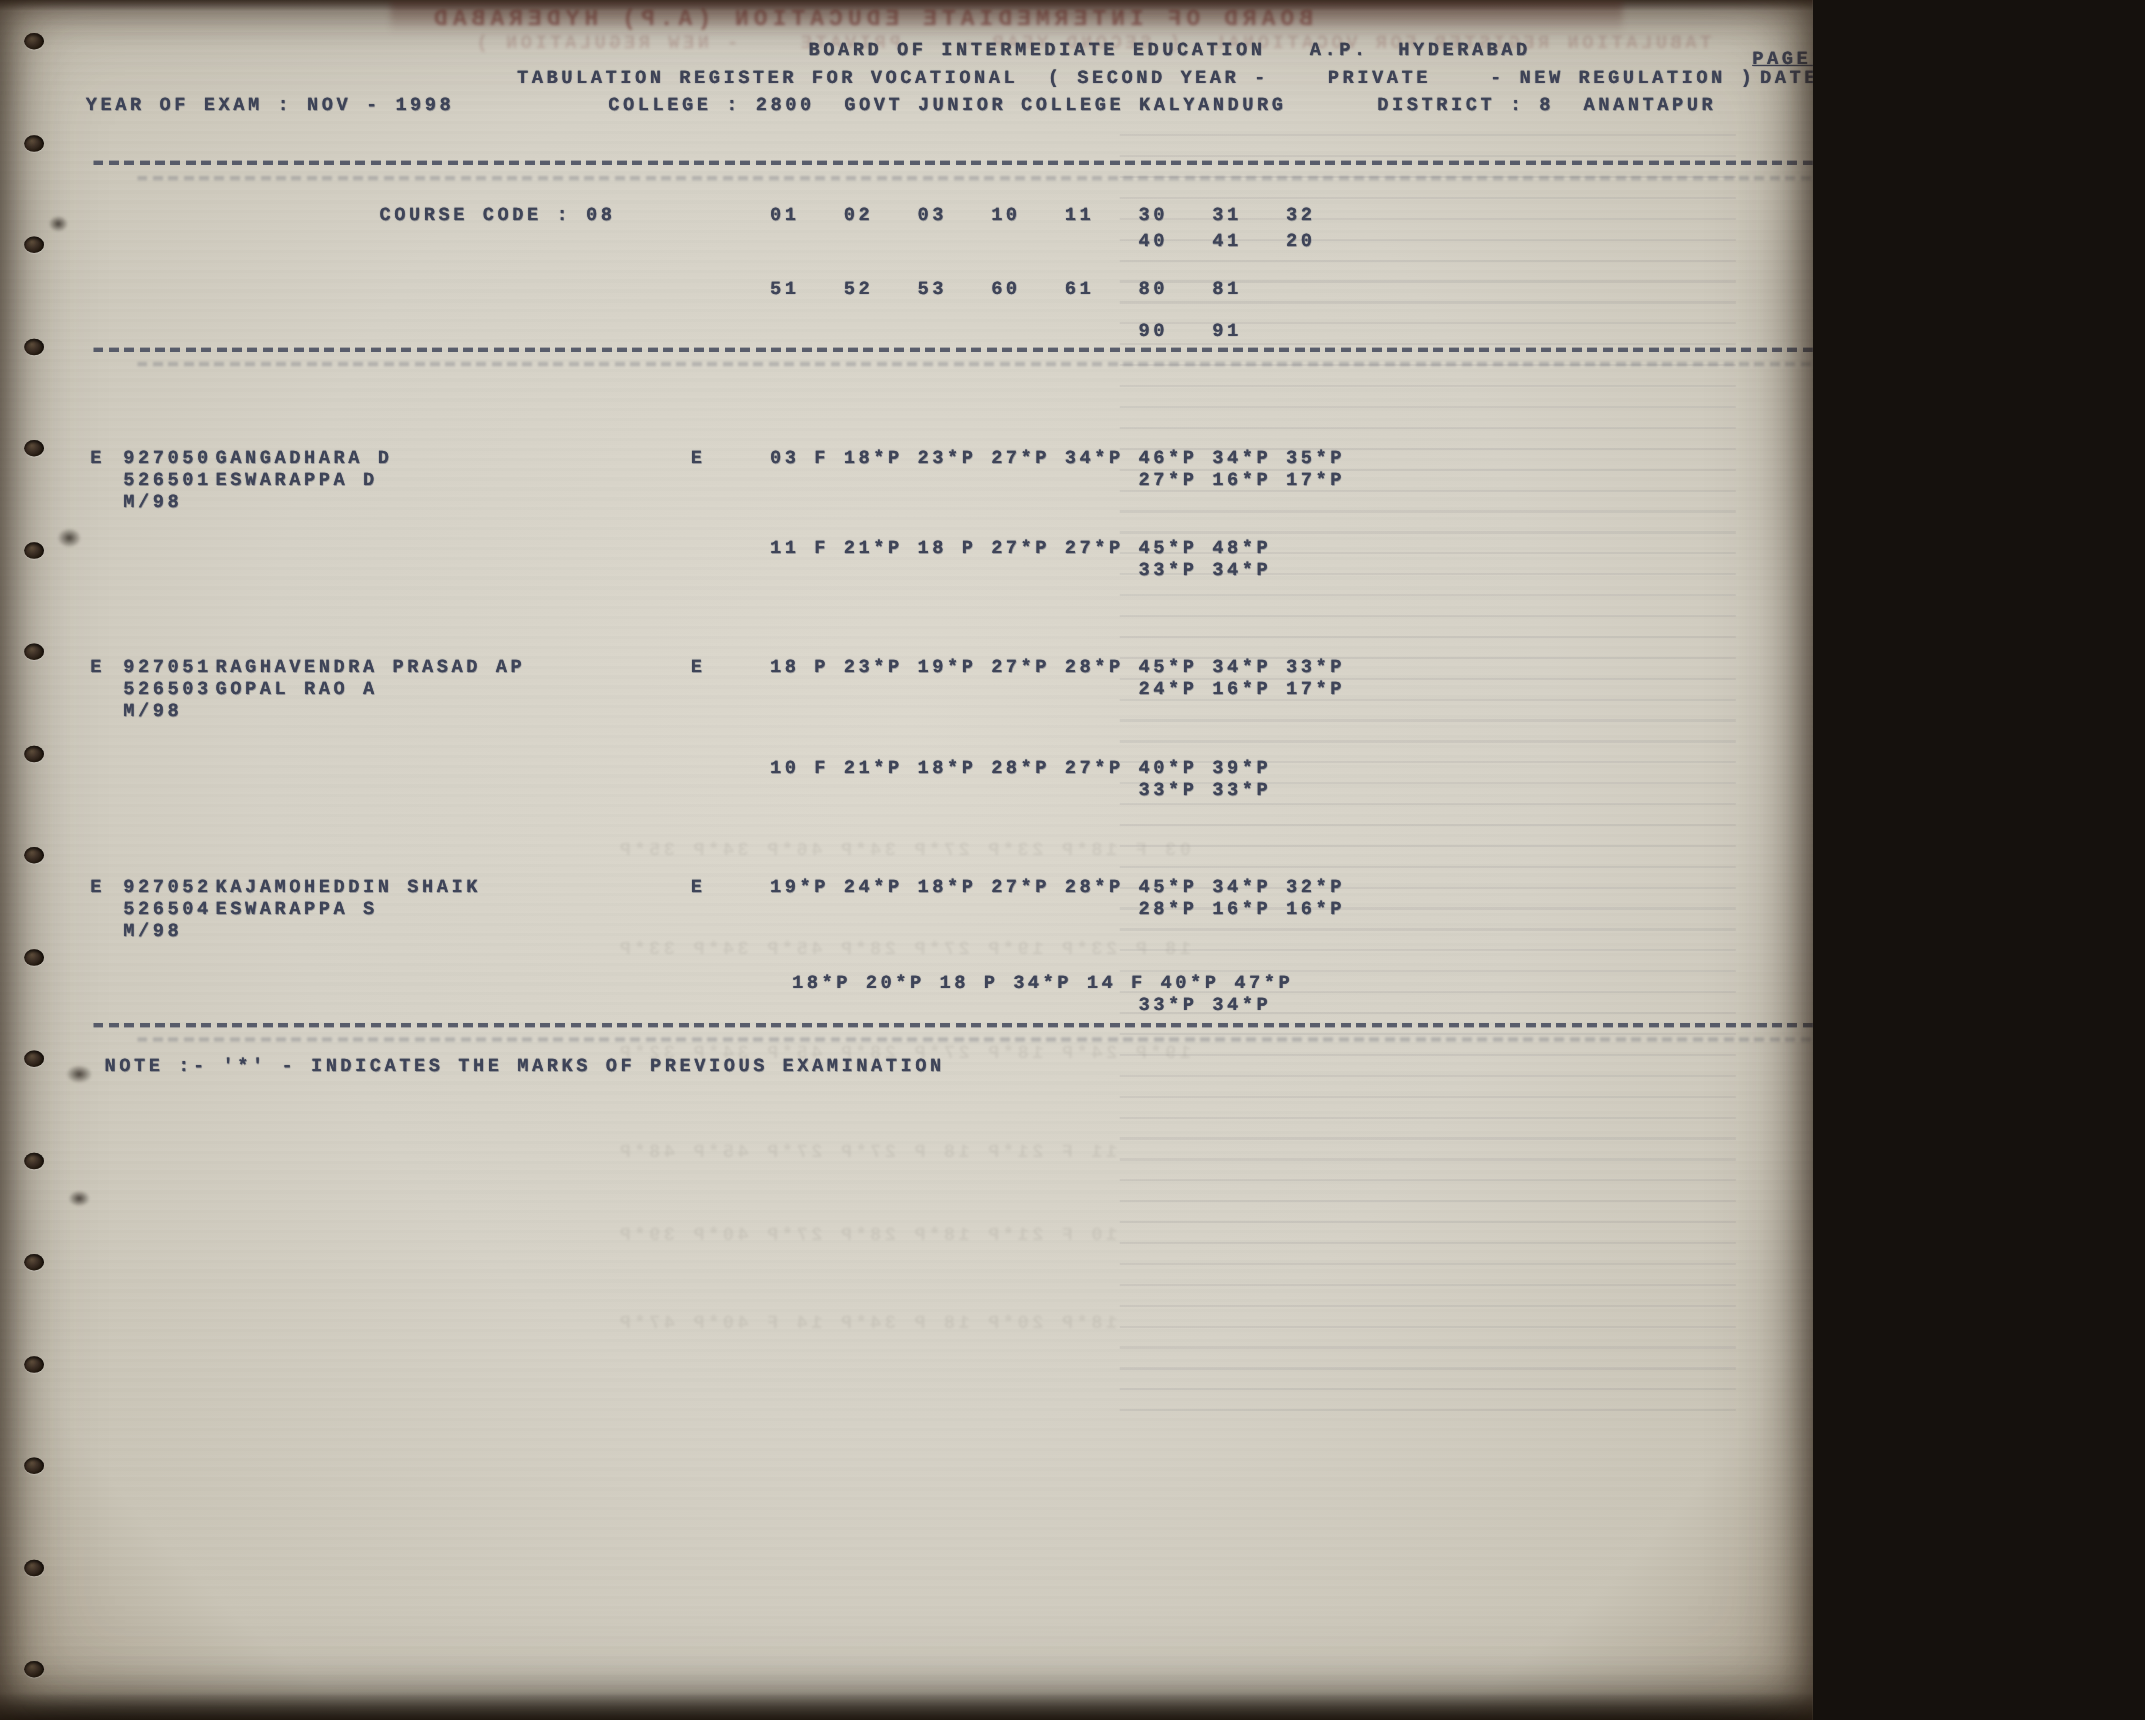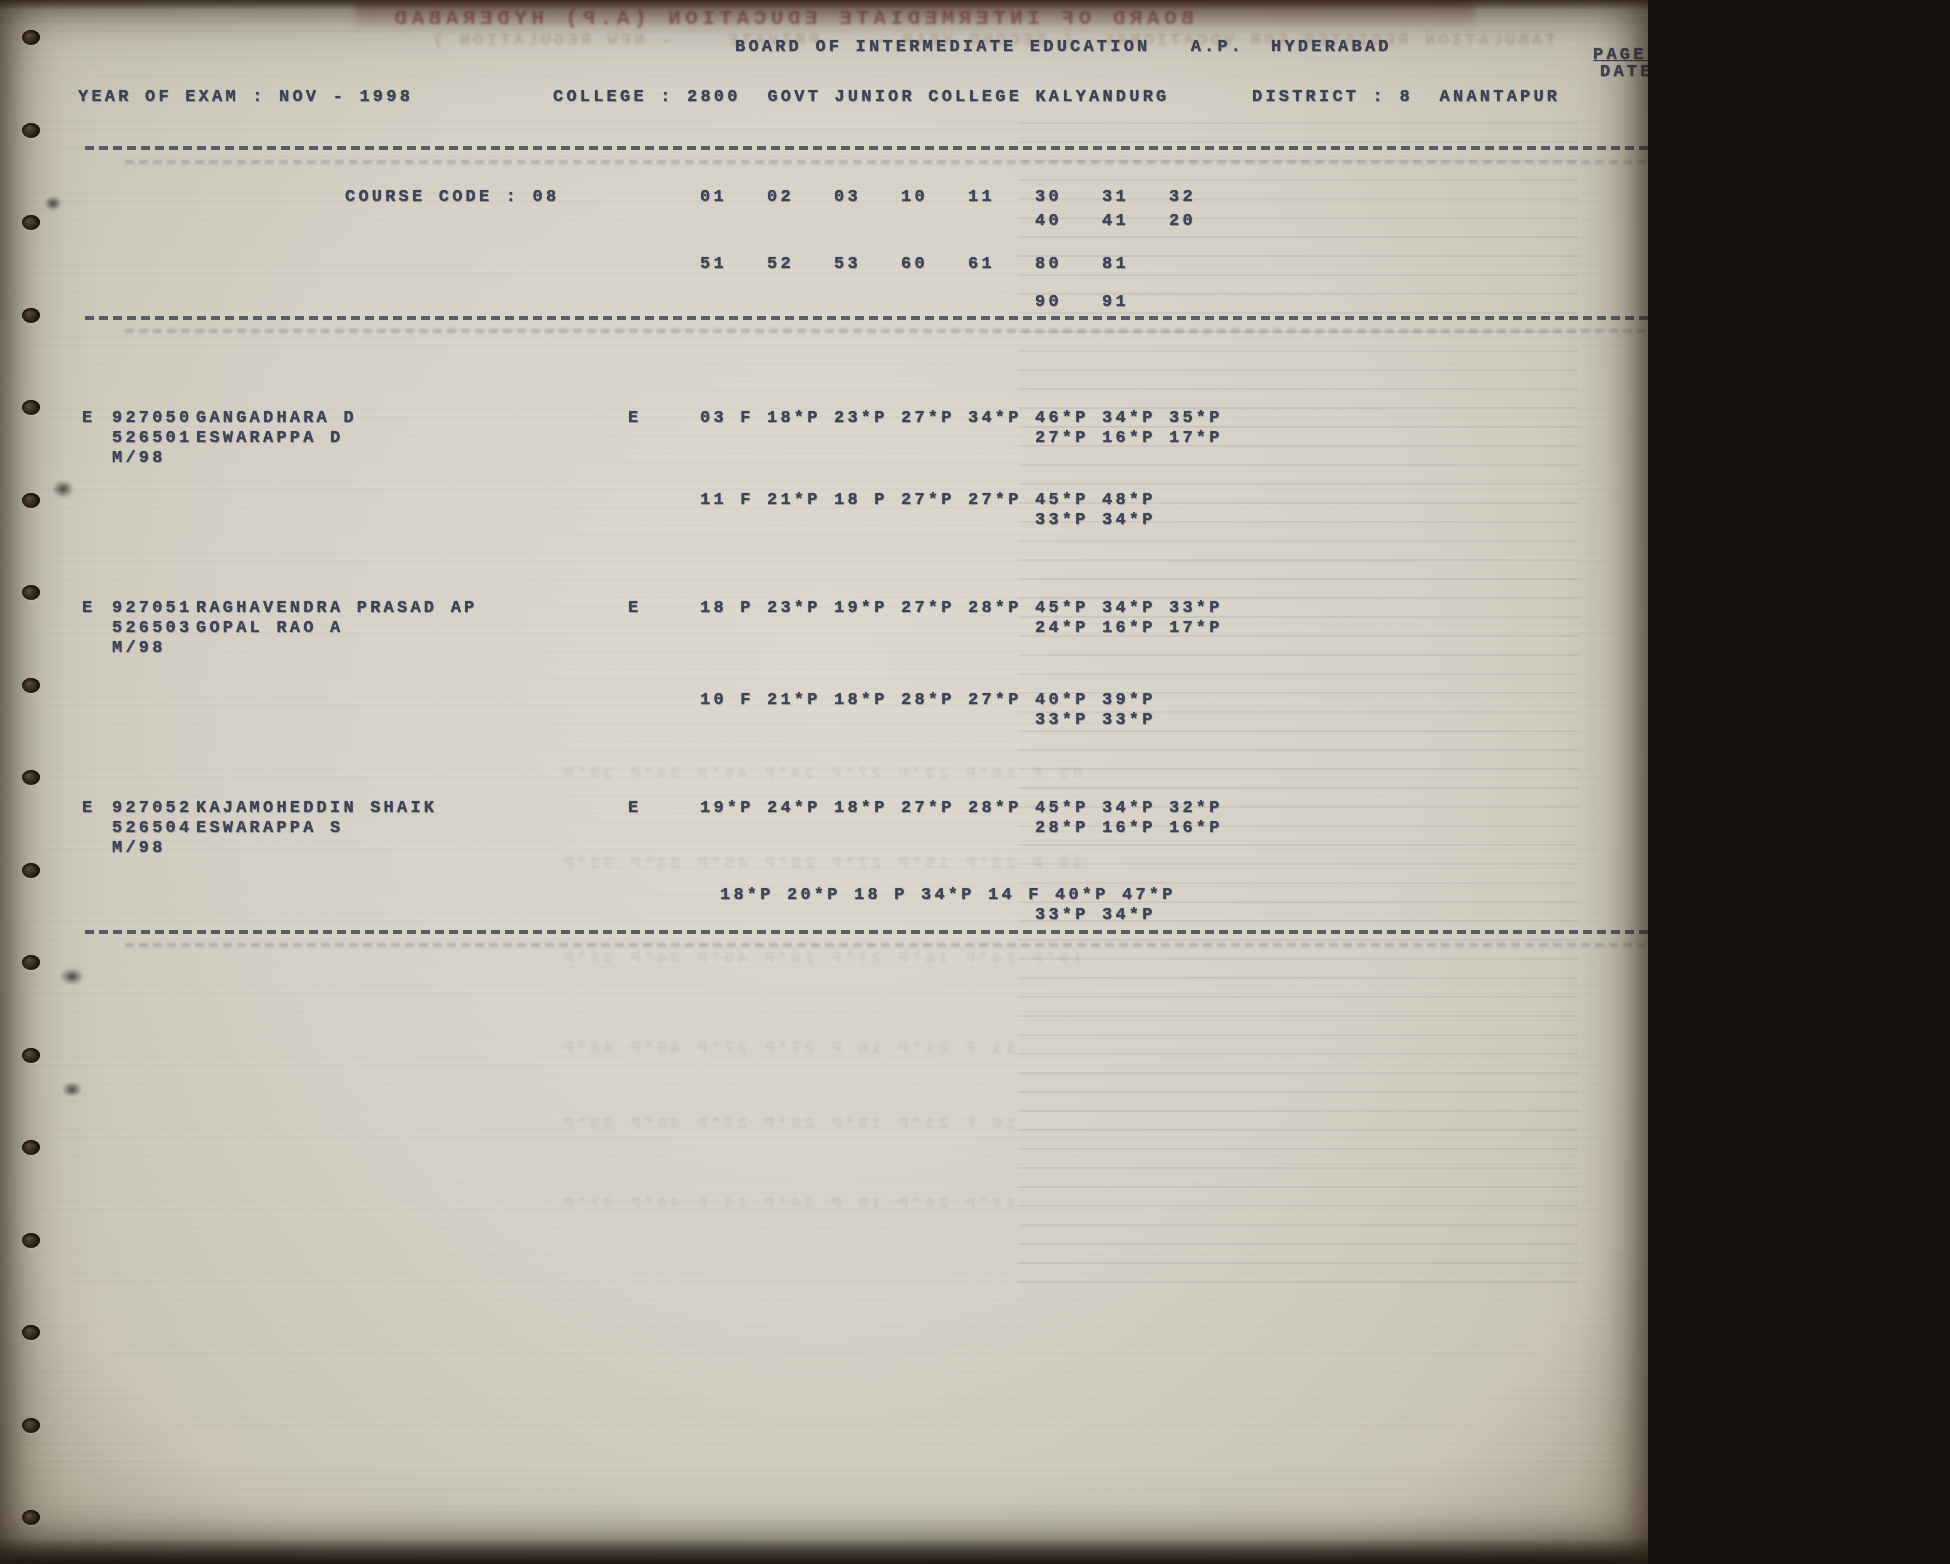--- a/index.html
+++ b/index.html
@@ -62,20 +62,21 @@
 
   <div class="top-edge"></div>
   <div class="bleed-band"></div>
   <div class="bleed" style="left:390px;top:7px;">BOARD OF INTERMEDIATE EDUCATION (A.P) HYDERABAD</div>
   <div class="bleed2" style="left:430px;top:31px;">TABULATION REGISTER FOR VOCATIONAL  ( SECOND YEAR -    PRIVATE    - NEW REGULATION )</div>
   <div class="streaks"></div>
 
   <div class="ink" style="left:735px;top:38px;">BOARD OF INTERMEDIATE EDUCATION   A.P.  HYDERABAD</div>
   <div class="ink" style="left:1593px;top:46px;text-decoration:underline;">PAGE :</div>
   <div class="ink" style="left:1705px;top:38px;">864</div>
+  <div class="ink" style="left:470px;top:63px;">TABULATION REGISTER FOR VOCATIONAL  ( SECOND YEAR -    PRIVATE    - NEW REGULATION )</div>
   <div class="ink" style="left:1600px;top:63px;">DATE :</div>
   <div class="ink" style="left:1677px;top:63px;">05/02/99</div>
   <div class="ink" style="left:78px;top:88px;">YEAR OF EXAM : NOV - 1998</div>
   <div class="ink" style="left:553px;top:88px;">COLLEGE : 2800  GOVT JUNIOR COLLEGE KALYANDURG</div>
   <div class="ink" style="left:1252px;top:88px;">DISTRICT : 8  ANANTAPUR</div>
 
   <div class="sep" style="top:146px;"></div>
   <div class="sep sepg" style="top:160px;left:125px;"></div>
 
   <div class="ink" style="left:345px;top:188px;">COURSE CODE : 08</div>
@@ -128,20 +129,21 @@
     <div class="ink" style="left:196px;top:819px;">ESWARAPPA S</div>
     <div class="ink" style="left:700px;top:819px;">                         28*P 16*P 16*P</div>
     <div class="ink" style="left:112px;top:839px;">M/98</div>
     <div class="ink" style="left:700px;top:886px;margin-left:20px;">18*P 20*P 18 P 34*P 14 F 40*P 47*P</div>
     <div class="ink" style="left:700px;top:906px;">                         33*P 34*P</div>
   </div>
 
   <div class="sep" style="top:930px;"></div>
   <div class="sep sepg" style="top:943px;left:125px;"></div>
 
+  <div class="ink" style="left:95px;top:962px;">NOTE :- '*' - INDICATES THE MARKS OF PREVIOUS EXAMINATION</div>
 
   <div class="ink ghost" style="left:560px;top:765px;">03 F 18*P 23*P 27*P 34*P 46*P 34*P 35*P</div>
   <div class="ink ghost" style="left:560px;top:855px;">18 P 23*P 19*P 27*P 28*P 45*P 34*P 33*P</div>
   <div class="ink ghost" style="left:560px;top:950px;">19*P 24*P 18*P 27*P 28*P 45*P 34*P 32*P</div>
   <div class="ink ghost" style="left:560px;top:1040px;">11 F 21*P 18 P 27*P 27*P 45*P 48*P</div>
   <div class="ink ghost" style="left:560px;top:1115px;">10 F 21*P 18*P 28*P 27*P 40*P 39*P</div>
   <div class="ink ghost" style="left:560px;top:1195px;">18*P 20*P 18 P 34*P 14 F 40*P 47*P</div>
 
   <div class="smudge" style="left:44px;top:196px;width:18px;height:15px;"></div>
   <div class="smudge" style="left:52px;top:480px;width:22px;height:18px;"></div>

